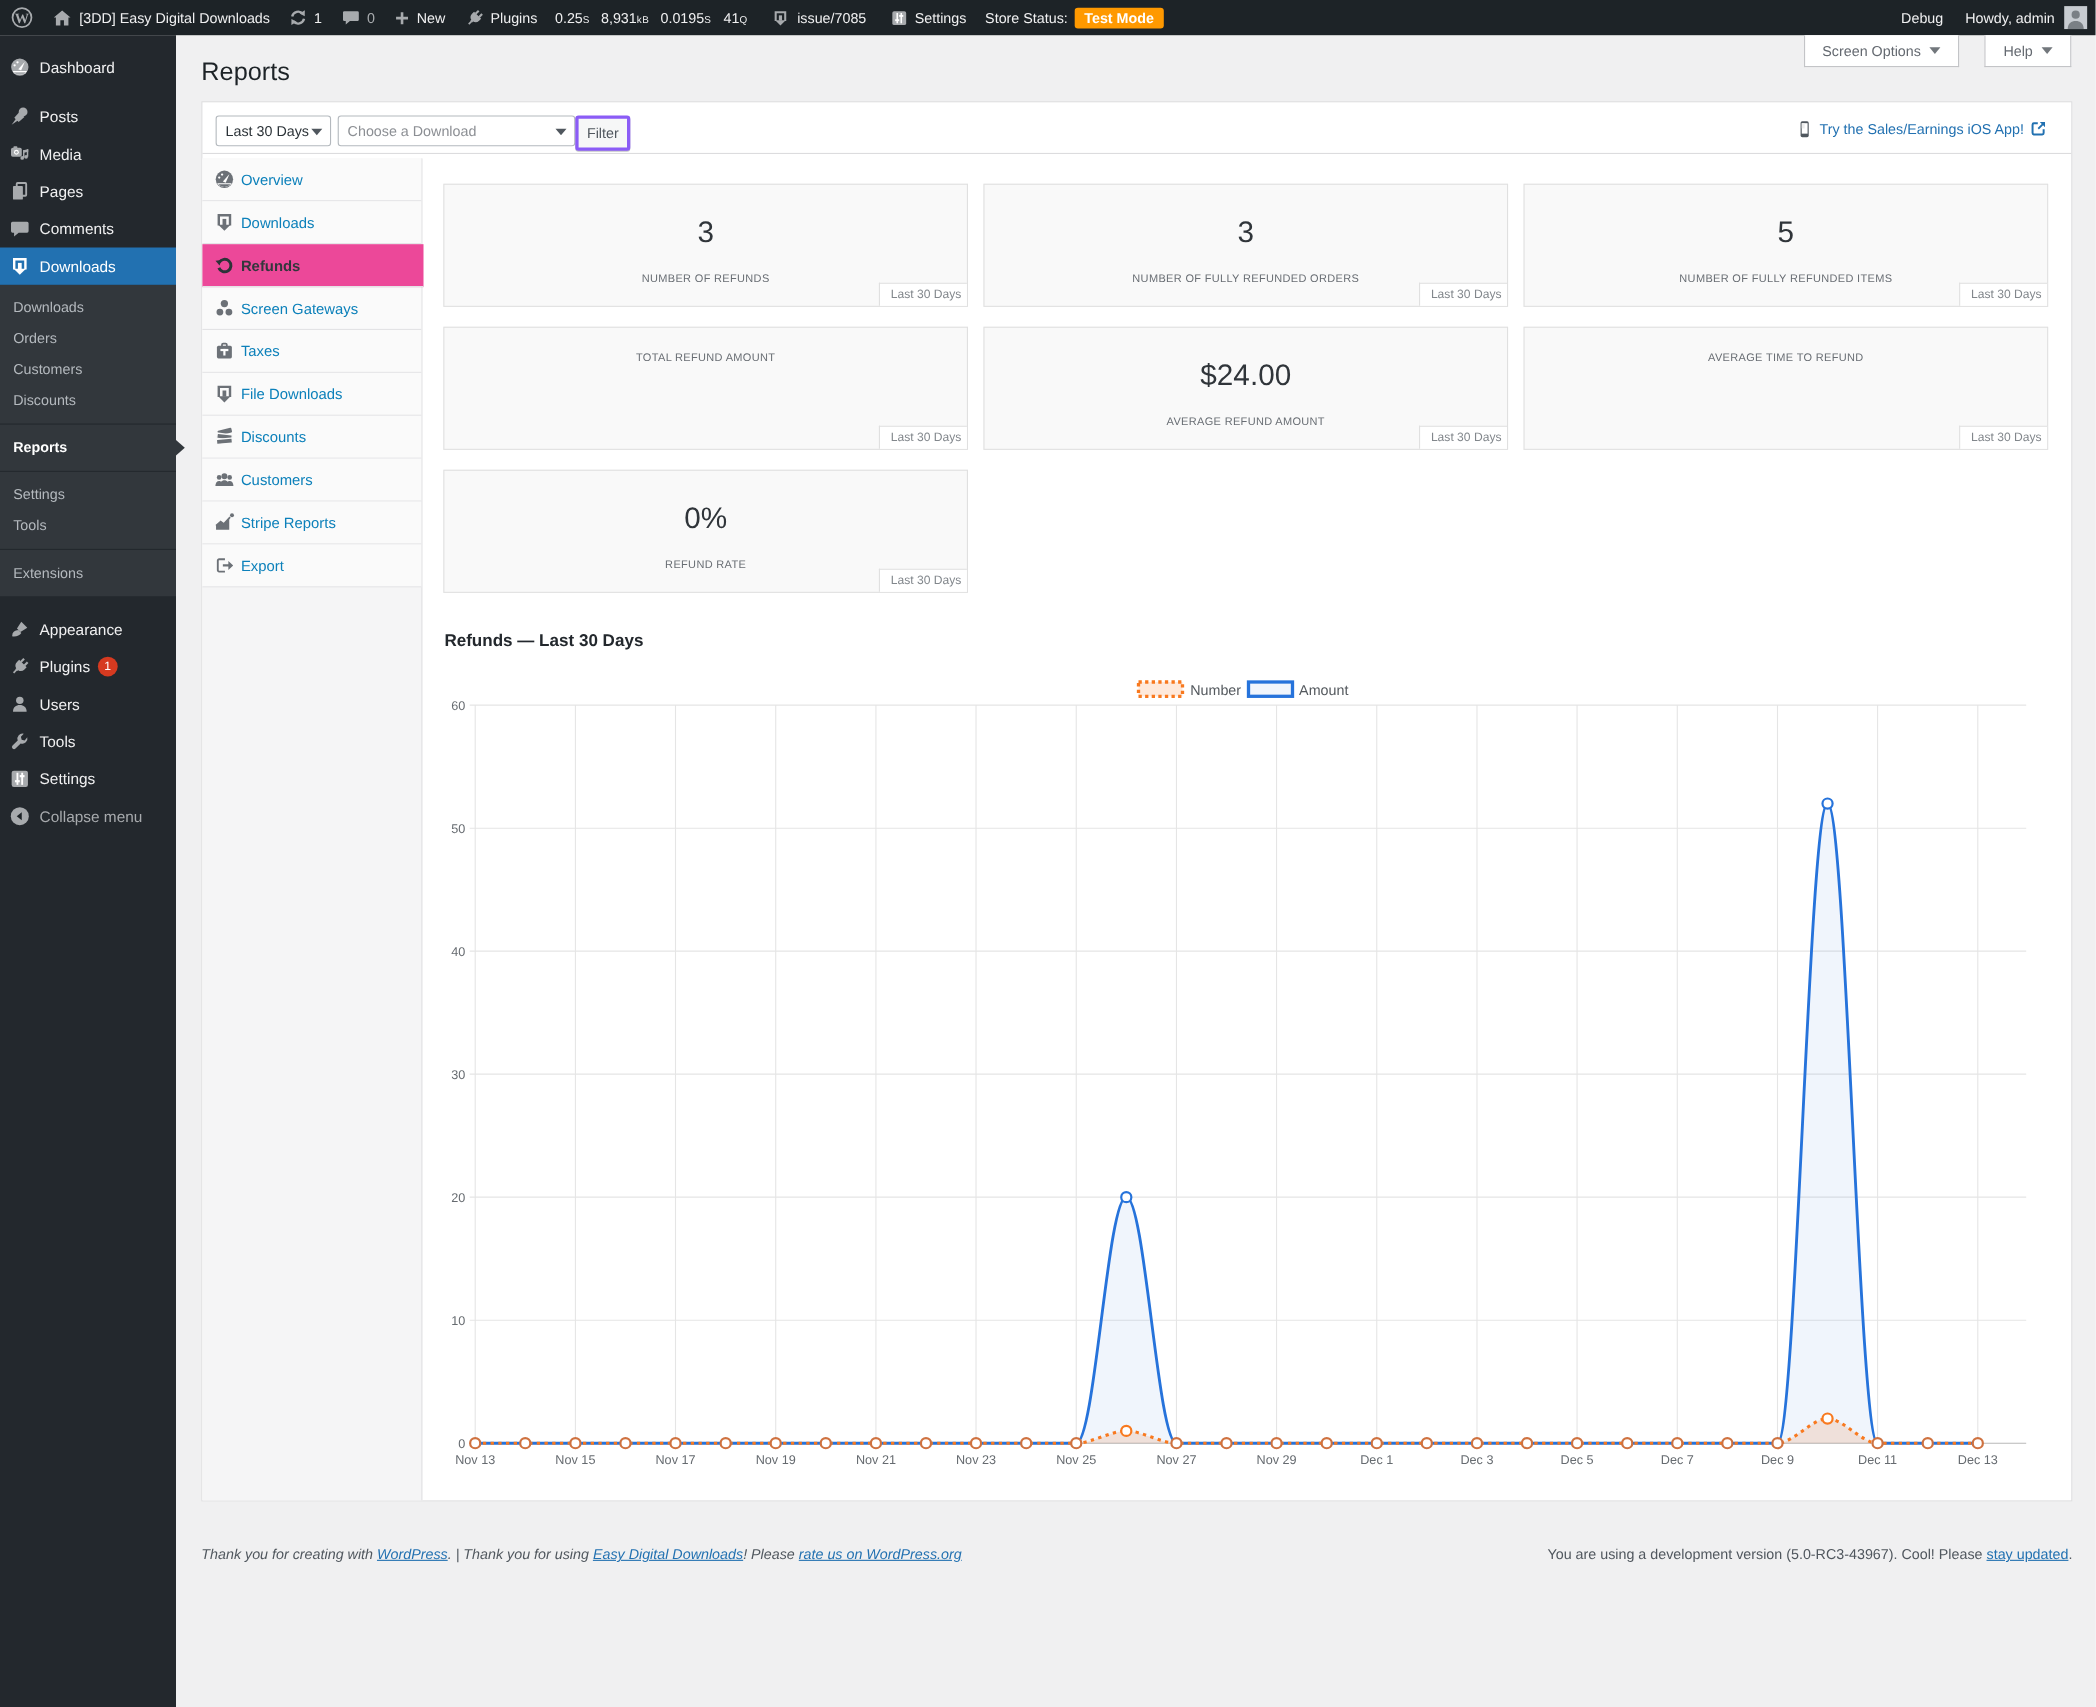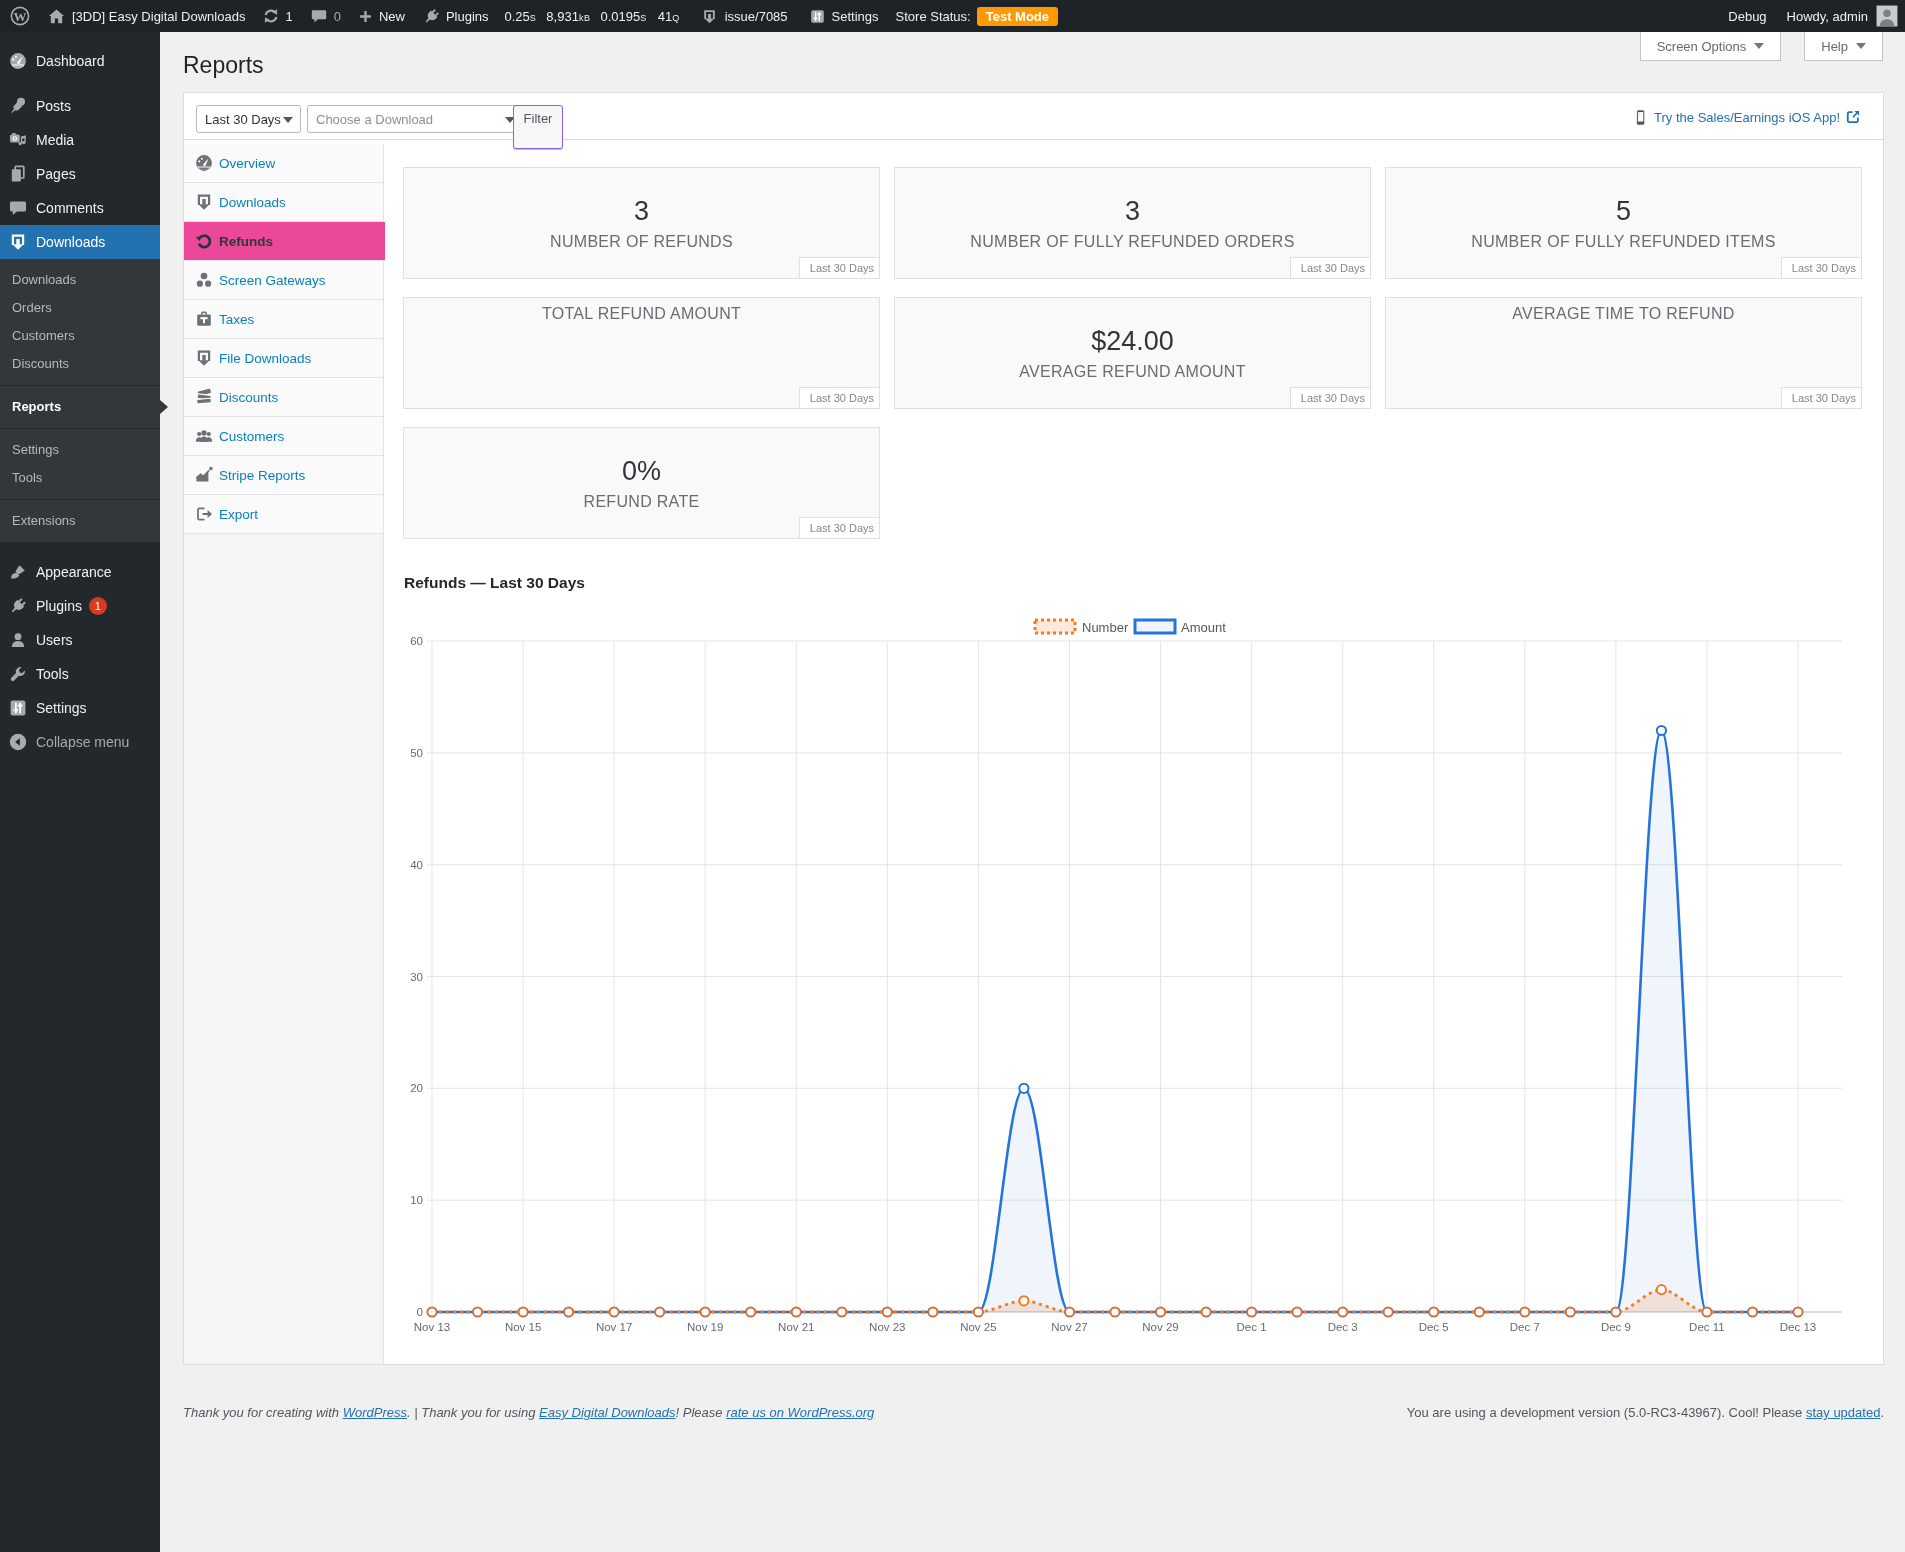--- a/index.html
+++ b/index.html
@@ -32,39 +32,39 @@
   border-left:5px solid transparent; border-right:5px solid transparent; border-top:6px solid #72777c; }
 h1 { position:absolute; left:183px; top:52px; font-size:23px; font-weight:400; color:#1d2327; }
 #box { position:absolute; left:183px; top:92px; width:1701px; height:1273px; background:#fff;
   border:1px solid #dcdcde; }
 #fbar { position:absolute; left:0; top:0; width:100%; height:47px; border-bottom:1px solid #dcdcde; }
 .sel { position:absolute; top:12px; height:28px; border:1px solid #b4b9be; border-radius:3px; background:#fff;
   font-size:13px; color:#2c3338; display:flex; align-items:center; padding:0 8px; white-space:nowrap; overflow:hidden; }
 .sel .caret { border-top-color:#50575e; position:absolute; right:7px; top:11px; margin:0; }
 #sel1 { left:12px; width:105px; }
 #sel2 { left:123px; width:216px; color:#8c8f94; }
-#fbtn { position:absolute; left:329px; top:12px; width:50px; height:44px; background:#f6f7f7;
-  border:1px solid #8b5cf6; border-radius:3px; font-size:13px; color:#50575e; text-align:center;
+#fbtn { position:absolute; left:339px; top:12px; width:50px; height:32px; background:#f6f7f7;
+  border:3px solid #8b5cf6; border-radius:3px; font-size:13px; color:#50575e; text-align:center;
   line-height:26px; box-shadow:0 1px 0 #c3c4c7; }
 #applink { position:absolute; right:17px; top:9px; height:30px; display:flex; align-items:center;
   color:#2271b1; font-size:13px; }
 #applink svg { margin:0 4px; }
 #tabcol { position:absolute; left:0; top:51px; width:200px; height:1220px; background:#f5f5f6;
   border-right:1px solid #e2e2e4; }
 .tab { height:39px; display:flex; align-items:center; padding-left:10px; background:#fafafa;
   border-bottom:1px solid #e3e3e5; color:#0c80ba; font-size:13.5px; }
 .tab.act { background:#ec4899; color:#32373c; font-weight:bold; width:201px; position:relative; z-index:2; }
 .tic { width:20px; margin-right:5px; display:inline-flex; }
 #tiles { position:absolute; left:219px; top:74px; width:1458px; }
 .trow { display:flex; gap:14px; margin-bottom:18px; }
 .tile { position:relative; flex:0 0 477px; height:112px; background:#f9f9f9; border:1px solid #e0e0e0;
   text-align:center; }
 .trow3 .tile { flex:0 0 477px; }
 .tbig { margin-top:28px; font-size:27px; color:#30353a; line-height:30px; }
-.tlab { margin-top:7px; font-size:16px; color:#686d73; letter-spacing:.3px; }
+.tlab { margin-top:22px; font-size:10px; color:#686d73; letter-spacing:.3px; }
 .tchip { position:absolute; right:0; bottom:0; background:#fff; border-top:1px solid #e0e0e0;
   border-left:1px solid #e0e0e0; font-size:11px; color:#82878c; padding:4px 5px 4px 10px; }
 #ctitle { position:absolute; left:220px; top:481px; font-size:15.5px; font-weight:bold; color:#23282d; }
 #chart { position:absolute; left:0; top:0; pointer-events:none; }
 #footL { position:absolute; left:183px; top:1405px; font-size:13px; font-style:italic; color:#50575e; }
 #footL a, #footR a { color:#2271b1; }
 #footR { position:absolute; right:21px; top:1405px; font-size:13px; color:#50575e; }
 a { text-decoration:underline;text-align:right; }
 </style></head>
 <body>

